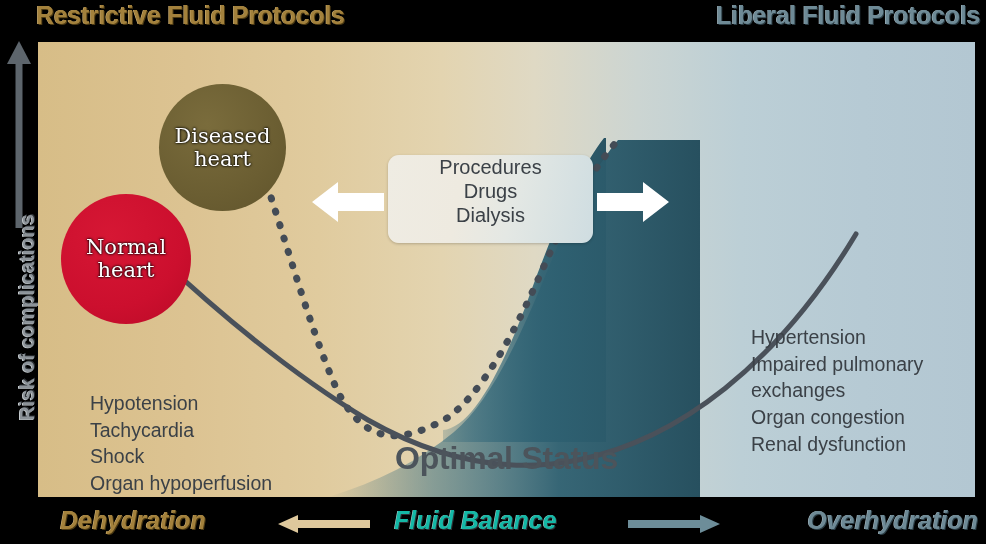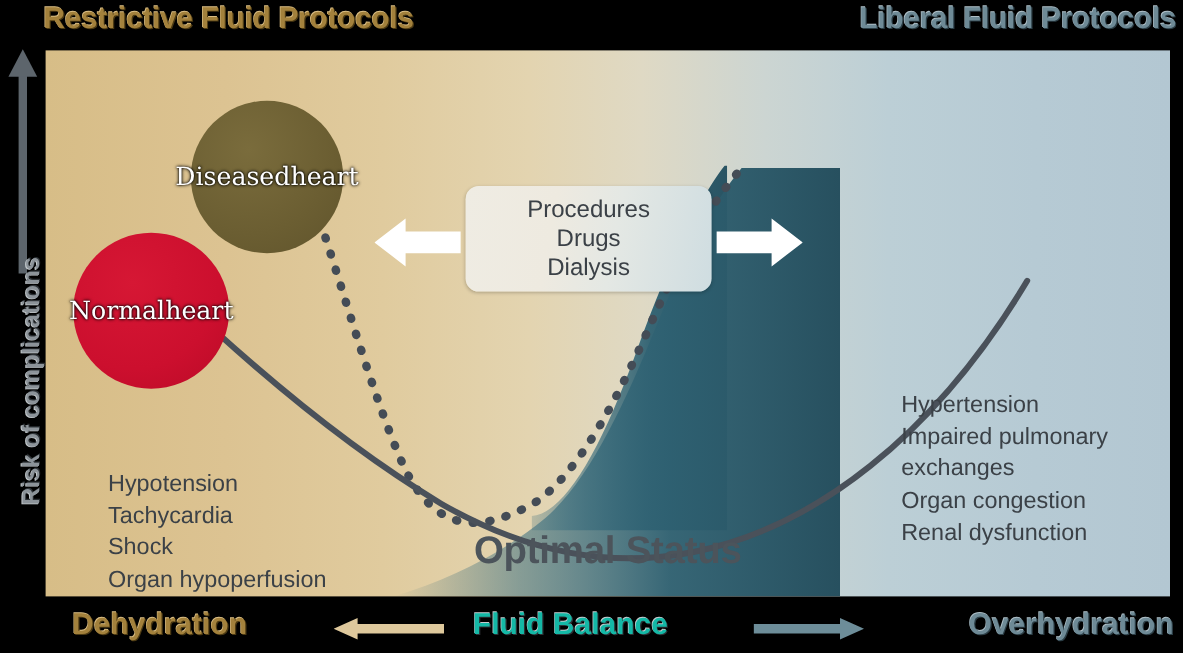--- a/index.html
+++ b/index.html
@@ -22,21 +22,21 @@
             #dfd9c4 53%, #ccd5d2 64%, #bccfd6 75%, #b6cad4 88%, #b3c7d2 100%);
          overflow:hidden;}
 
   
   #wedge{position:absolute;left:0;top:0;width:937px;height:455px;}
 
   
   #curves{position:absolute;left:0;top:0;width:937px;height:455px;}
 
   
-  .bubble{position:absolute;border-radius:50%;display:flex;flex-direction:row;
+  .bubble{position:absolute;border-radius:50%;display:flex;flex-direction:column;
           align-items:center;justify-content:center;color:#fff;
           font-family:"DejaVu Serif",serif;line-height:1.08;text-align:center;
           text-shadow:0 0 2px #000,0 0 3px #000;}
   #bubble-diseased{left:121px;top:42px;width:127px;height:127px;
           background:radial-gradient(circle at 38% 32%,#7a6c3c 0%,#6b5e32 60%,#60542c 100%);
           font-size:21px;}
   #bubble-normal{left:23px;top:152px;width:130px;height:130px;
           background:radial-gradient(circle at 38% 32%,#d61734 0%,#cc0f2e 60%,#b90a27 100%);
           font-size:21px;}
 
@@ -44,38 +44,38 @@
   .symptoms{position:absolute;color:#3b4147;font-size:19.5px;line-height:1.37;
             white-space:nowrap;}
   #symptoms-left{left:52px;top:300px;margin-top:48px;}
   #symptoms-right{left:713px;top:282px;}
 
   
   #treatment-box{position:absolute;left:350px;top:113px;width:205px;height:88px;
       border-radius:11px;
       background:linear-gradient(100deg,#efece3 0%,#eeeae0 35%,#e4e8e4 60%,#cfdde1 100%);
       box-shadow:0 1px 3px rgba(0,0,0,.22);
-      display:flex;flex-direction:column;align-items:center;justify-content:center;
+      display:flex;flex-direction:column;align-items:center;
       color:#3b4147;font-size:20px;line-height:1.2;}
 
   .warrow{position:absolute;}
 
   
   #optimal-status{position:absolute;left:0;top:398px;width:937px;text-align:center;
       font-size:32px;font-weight:bold;color:#4c545b;letter-spacing:-0.2px;}
 
   
   #yaxis{position:absolute;left:0px;top:36px;width:38px;height:470px;}
   #ylabel{position:absolute;left:-93px;top:270px;width:240px;
       transform:rotate(-90deg);transform-origin:center center;
       font-size:20px;font-weight:bold;color:#8c9399;white-space:nowrap;
       text-shadow:1px 1px 0 #2d3236,-0.5px -0.5px 0 #c4cacd;text-align:center;}
 
   
-  #bottombar{position:absolute;left:0;top:500px;width:986px;height:44px;}
+  #bottombar{position:absolute;left:0;top:500px;width:986px;height:44px;font-style:italic;}
   .bottitle{position:absolute;top:6px;font-size:25px;font-weight:bold;white-space:nowrap;}
   #label-dehydration{left:60px;color:#a3813c;
         text-shadow:1px 1px 0 #4c3a13,-0.5px -0.5px 0 #d9bd84;}
   #label-fluid-balance{left:394px;color:#14b8a6;
         text-shadow:1px 1px 0 #2d3236,-0.5px -0.5px 0 #c4cacd;}
   #label-overhydration{right:8px;color:#6e8a96;
         text-shadow:1px 1px 0 #2b3d45,-0.5px -0.5px 0 #aebfc7;}
   .botarrow{position:absolute;top:14px;}
 </style>
 </head>

